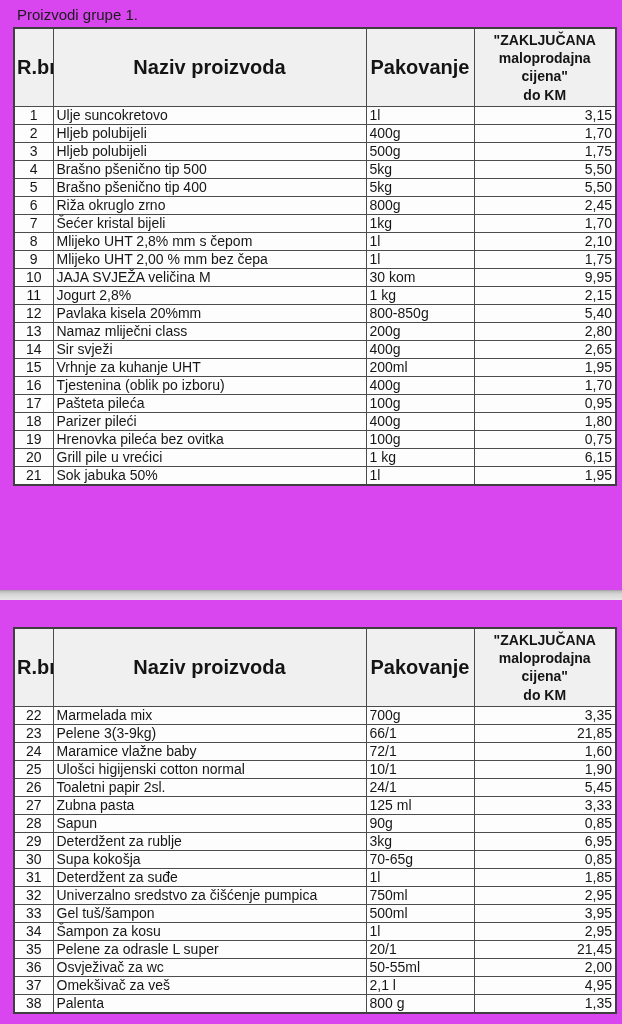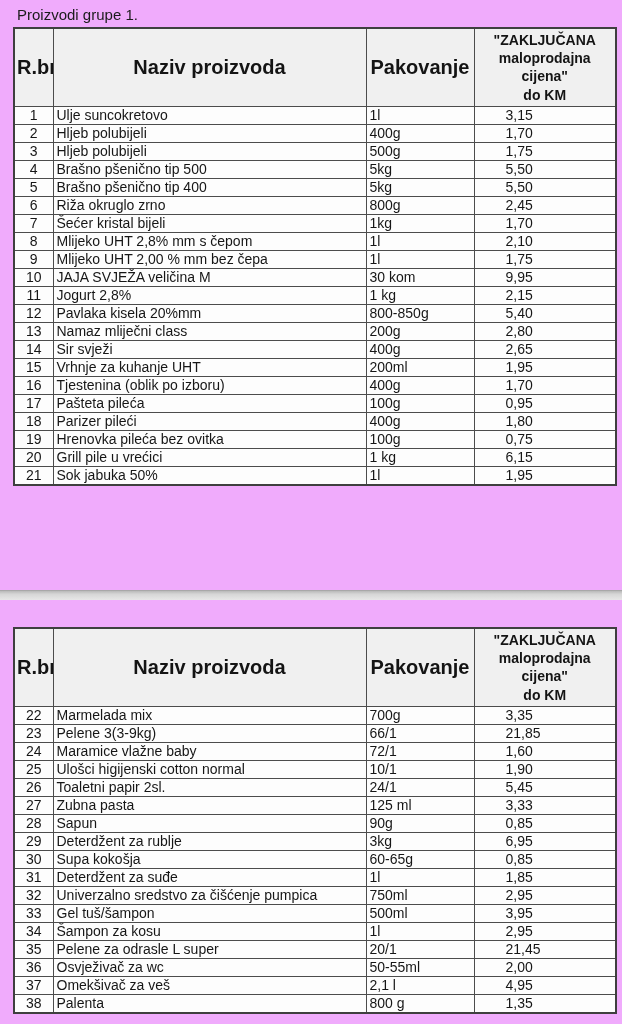--- a/index.html
+++ b/index.html
@@ -4,21 +4,21 @@
 <style>
   * { box-sizing: border-box; }
   html, body {
     margin: 0; padding: 0;
     width: 622px; height: 1024px;
     background: #ffffff;
     font-family: "Liberation Sans", sans-serif;
     color: #161616;
     overflow: hidden;
   }
-  .page { position: relative; width: 622px; height: 1024px; background: #f0abfc; text-decoration: underline; }
+  .page { position: relative; width: 622px; height: 1024px; background: #d946ef; text-decoration: underline; }
 
   .doc-title {
     position: absolute;
     left: 17px; top: 6px;
     font-size: 15px;
     color: #1b1b1b;
   }
 
   table.price-table {
     position: absolute;
@@ -55,21 +55,21 @@
   .price-table td {
     font-size: 14px;
     height: 17px;
     line-height: 17px;
     padding: 0 3px;
     background: #fdfdfd;
   }
   .price-table td.c0 { text-align: center; }
   .price-table td.c1 { text-align: left; }
   .price-table td.c2 { }
-  .price-table td.c3 { text-align: left; padding-left: 31px; }
+  .price-table td.c3 { text-align: right; padding-left: 31px; }
 
   col.col-rbr { width: 39px; }
   col.col-naziv { width: 313px; }
   col.col-pak { width: 108px; }
   col.col-cij { width: 142px; }
 
   .page-divider {
     position: absolute;
     left: 0; top: 590px;
     width: 622px; height: 10px;
@@ -297,21 +297,21 @@
         </tr>
         <tr>
           <td class="c0">29</td>
           <td class="c1">Deterdžent za rublje</td>
           <td class="c2">3kg</td>
           <td class="c3">6,95</td>
         </tr>
         <tr>
           <td class="c0">30</td>
           <td class="c1">Supa kokošja</td>
-          <td class="c2">60-65g</td>
+          <td class="c2">70-65g</td>
           <td class="c3">0,85</td>
         </tr>
         <tr>
           <td class="c0">31</td>
           <td class="c1">Deterdžent za suđe</td>
           <td class="c2">1l</td>
           <td class="c3">1,85</td>
         </tr>
         <tr>
           <td class="c0">32</td>

